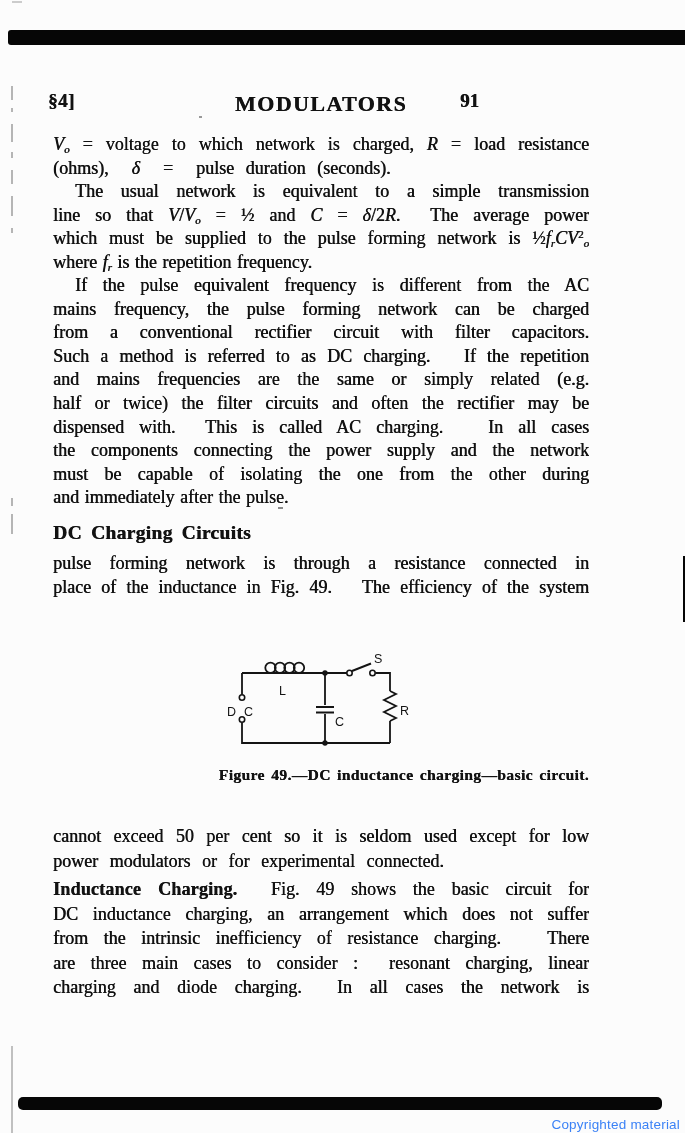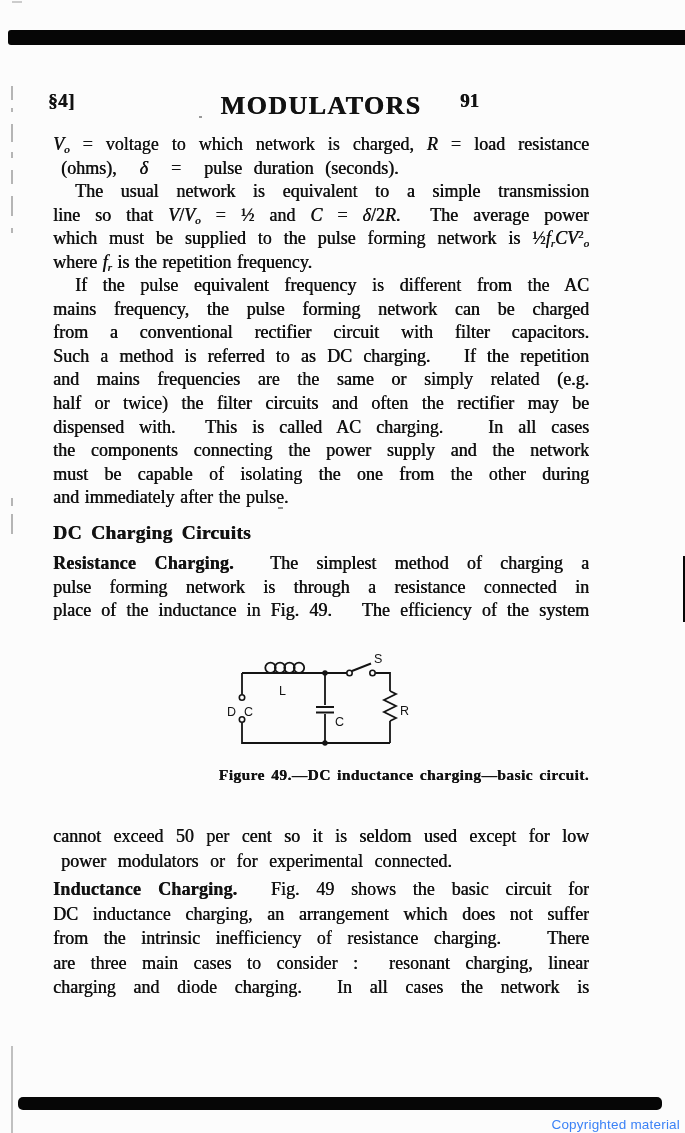--- a/index.html
+++ b/index.html
@@ -4,31 +4,31 @@
 <style>
   html,body{margin:0;padding:0;background:#ffffff;}
   #page{position:relative;width:685px;height:1133px;background:#fcfcfc;overflow:hidden;
         font-family:"Liberation Serif","DejaVu Serif",serif;color:#121212;}
   
   .bar{position:absolute;background:#060606;}
   .artifact{position:absolute;background:#b5b5b5;}
   
   #header{position:absolute;top:90px;left:0;width:685px;height:26px;font-weight:bold;}
   #hdr-section{position:absolute;left:48px;top:0;font-size:19px;letter-spacing:.5px;}
-  #hdr-title{position:absolute;left:53px;top:1px;width:536px;text-align:center;font-size:26px;letter-spacing:1.4px;}
+  #hdr-title{position:absolute;left:53px;top:1px;width:536px;text-align:center;font-size:22px;letter-spacing:1.4px;}
   #hdr-page{position:absolute;left:460px;top:0;width:92px;text-align:left;font-size:19px;}
   #header span{text-shadow:.4px 0 0 currentColor;}
   
   .blk{position:absolute;left:53px;width:536px;}
   .ln{height:23.55px;line-height:23.55px;font-size:18px;text-align:justify;text-align-last:justify;
       overflow:hidden;word-spacing:1px;text-shadow:.4px 0 0 currentColor;}
   .blk-cd .ln{height:24.5px;line-height:24.5px;}
   .ln.endline{text-align-last:left;}
   .ln.ind{padding-left:22px;}
-  .ln.wide{word-spacing:7px;margin-left:8px;}
+  .ln.wide{word-spacing:7px;}
   .ln i{font-style:italic;}
   .ln b{font-weight:bold;letter-spacing:.2px;}
   .ln sub{font-size:11px;line-height:0;vertical-align:-3px;font-style:italic;}
   .ln sup{font-size:11px;line-height:0;vertical-align:6px;}
   #heading-dc{position:absolute;left:53px;top:522px;font-size:19.5px;font-weight:bold;letter-spacing:.3px;
       word-spacing:4px;text-shadow:.5px 0 0 currentColor;text-align:right;}
   #fig-caption{position:absolute;left:53px;top:766px;width:536px;text-align:right;font-size:15.5px;
       font-weight:bold;letter-spacing:.4px;word-spacing:2px;text-shadow:.3px 0 0 currentColor;}
   
   #figure49{position:absolute;left:215px;top:645px;width:210px;height:108px;}
@@ -81,21 +81,20 @@
     <div class="ln">half or twice) the filter circuits and often the rectifier may be</div>
     <div class="ln">dispensed with.&nbsp; This is called AC charging.&nbsp;&nbsp; In all cases</div>
     <div class="ln">the components connecting the power supply and the network</div>
     <div class="ln">must be capable of isolating the one from the other during</div>
     <div class="ln endline">and immediately after the pulse.</div>
   </div>
 
   <div id="heading-dc">DC Charging Circuits</div>
 
   <div class="blk" style="top:552px">
-    <div class="ln"><b>Resistance Charging.</b>&nbsp; The simplest method of charging a</div>
     <div class="ln">pulse forming network is through a resistance connected in</div>
     <div class="ln">place of the inductance in Fig. 49.&nbsp;&nbsp; The efficiency of the system</div>
   </div>
 
   <svg id="figure49" viewBox="215 645 210 108">
 
     <path stroke-width="1.8" d="M242,673 L242,694.5 M242,722.5 L242,743 L390,743 M242,673 L347,673 M375.5,673 L390,673 L390,691 M390,721 L390,743 M325,673 L325,705 M325,714 L325,743"></path>
 
     <circle class="wire" cx="270.5" cy="667.8" r="5.2" stroke-width="1.8"></circle>
     <circle class="wire" cx="280" cy="667.8" r="5.2" stroke-width="1.8"></circle>

